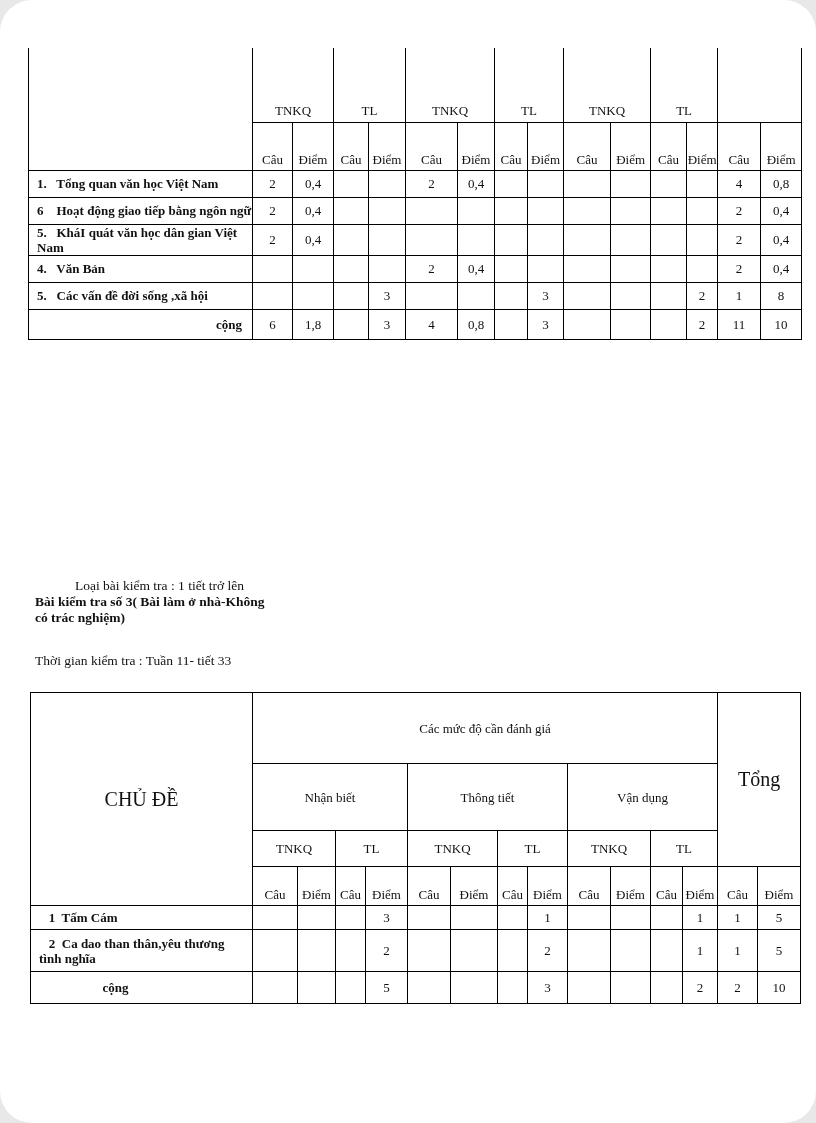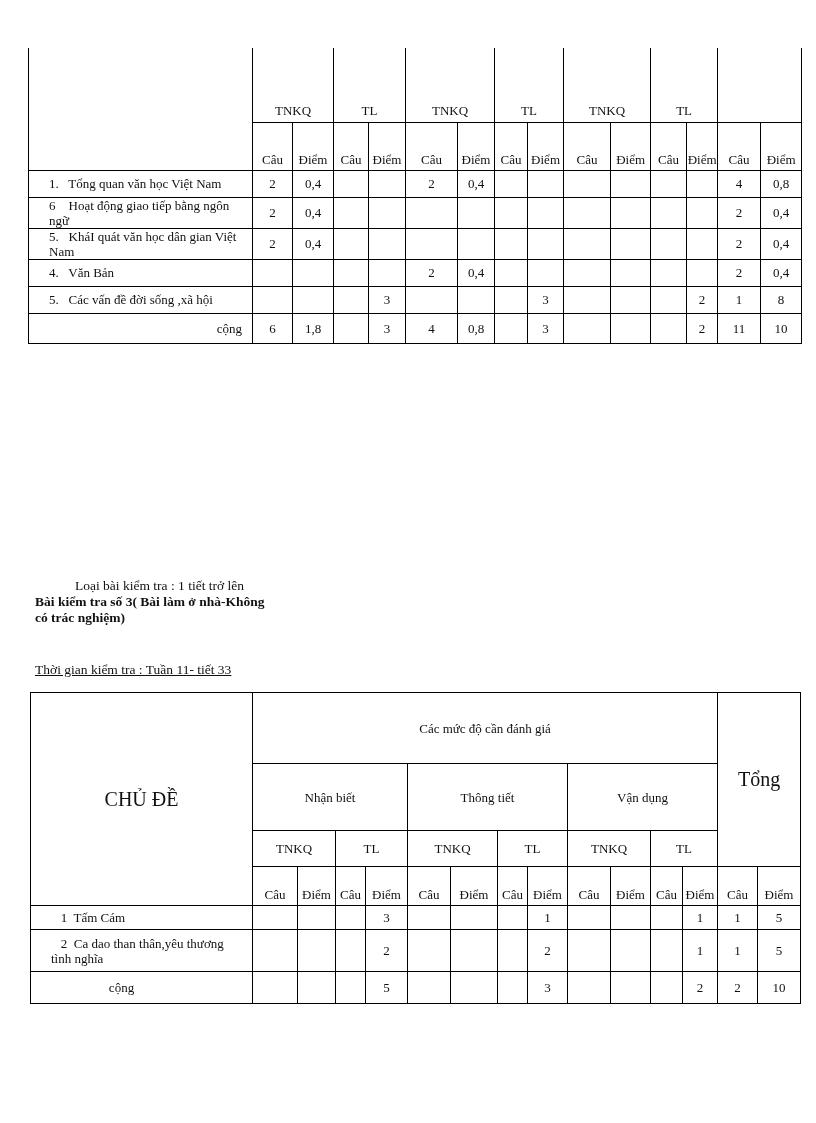--- a/index.html
+++ b/index.html
@@ -1,45 +1,45 @@
 <!DOCTYPE html>
 <html><head>
 <meta charset="utf-8">
 <style>
   html,body { margin:0; padding:0; background:#e8e8e8; }
   .page {
     position:relative; width:816px; height:1123px; margin:0 auto;
     background:#ffffff; overflow:hidden;
-    font-family:"Liberation Serif","DejaVu Serif",serif; color:#111;
+    font-family:"Liberation Serif","DejaVu Serif",serif; color:#111;border-radius:32px;
   }
   table { border-collapse:collapse; table-layout:fixed; position:absolute; background:#fff; }
   th,td {
     padding:0; font-weight:normal; font-size:13px; line-height:15px;
     text-align:center; vertical-align:middle; overflow:hidden;
   }
   
   .t1 { left:28px; top:48px; width:773px; }
   .t1 th, .t1 td { border:1px solid #000; }
   .t1 tr.ga th { border-top:none; vertical-align:bottom; padding-bottom:4px; }
   .t1 th.tbox { border-top:1px solid #000; }
   .t1 tr.sub th { vertical-align:bottom; padding-bottom:3px; }
   
   .t2 { left:30px; top:692px; width:770px; }
   .t2 th, .t2 td { border:1px solid #000; }
   .t2 tr.sub th { vertical-align:bottom; padding-bottom:3px; }
   .t2 .big { font-size:20px; }
   
-  .lbl { text-align:left; padding-left:20px; white-space:pre-wrap; }
+  .lbl { text-align:left; padding-left:8px; white-space:pre-wrap;font-weight:bold; }
   .cong1 { text-align:right; padding-right:10px; }
   .cong2 { text-align:center; padding-right:60px; }
   
   .notes { position:absolute; left:35px; top:578px; font-size:13.5px; line-height:16px; width:320px; }
   .notes .ind { padding-left:40px; }
   .notes .b { font-weight:bold; }
-  .notes .ul { margin-top:36px; text-decoration:underline; }
+  .notes .ul { margin-top:27px; }
 </style>
 </head>
 <body>
 
 <div class="page">
 
   <table class="t1">
     <colgroup>
       <col style="width:224px">
         <col style="width:40px">

